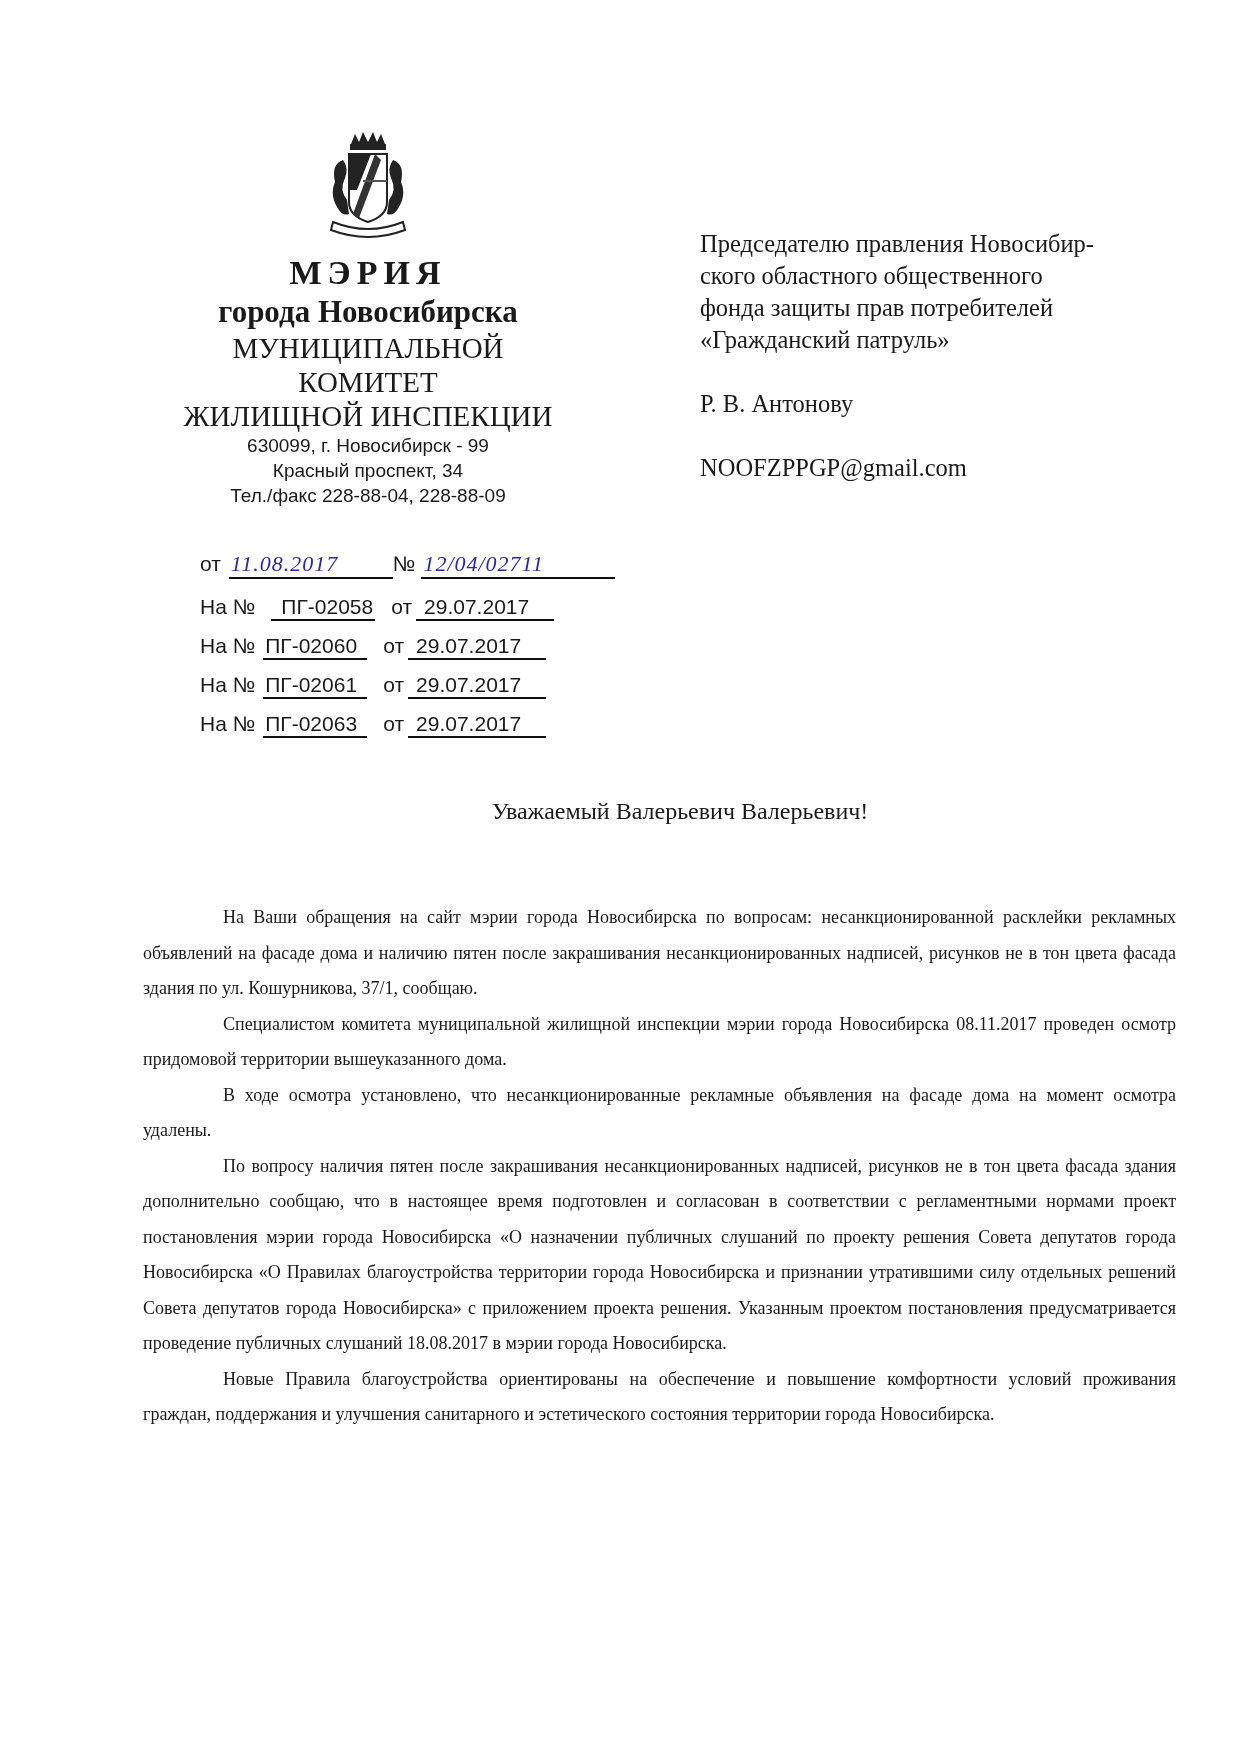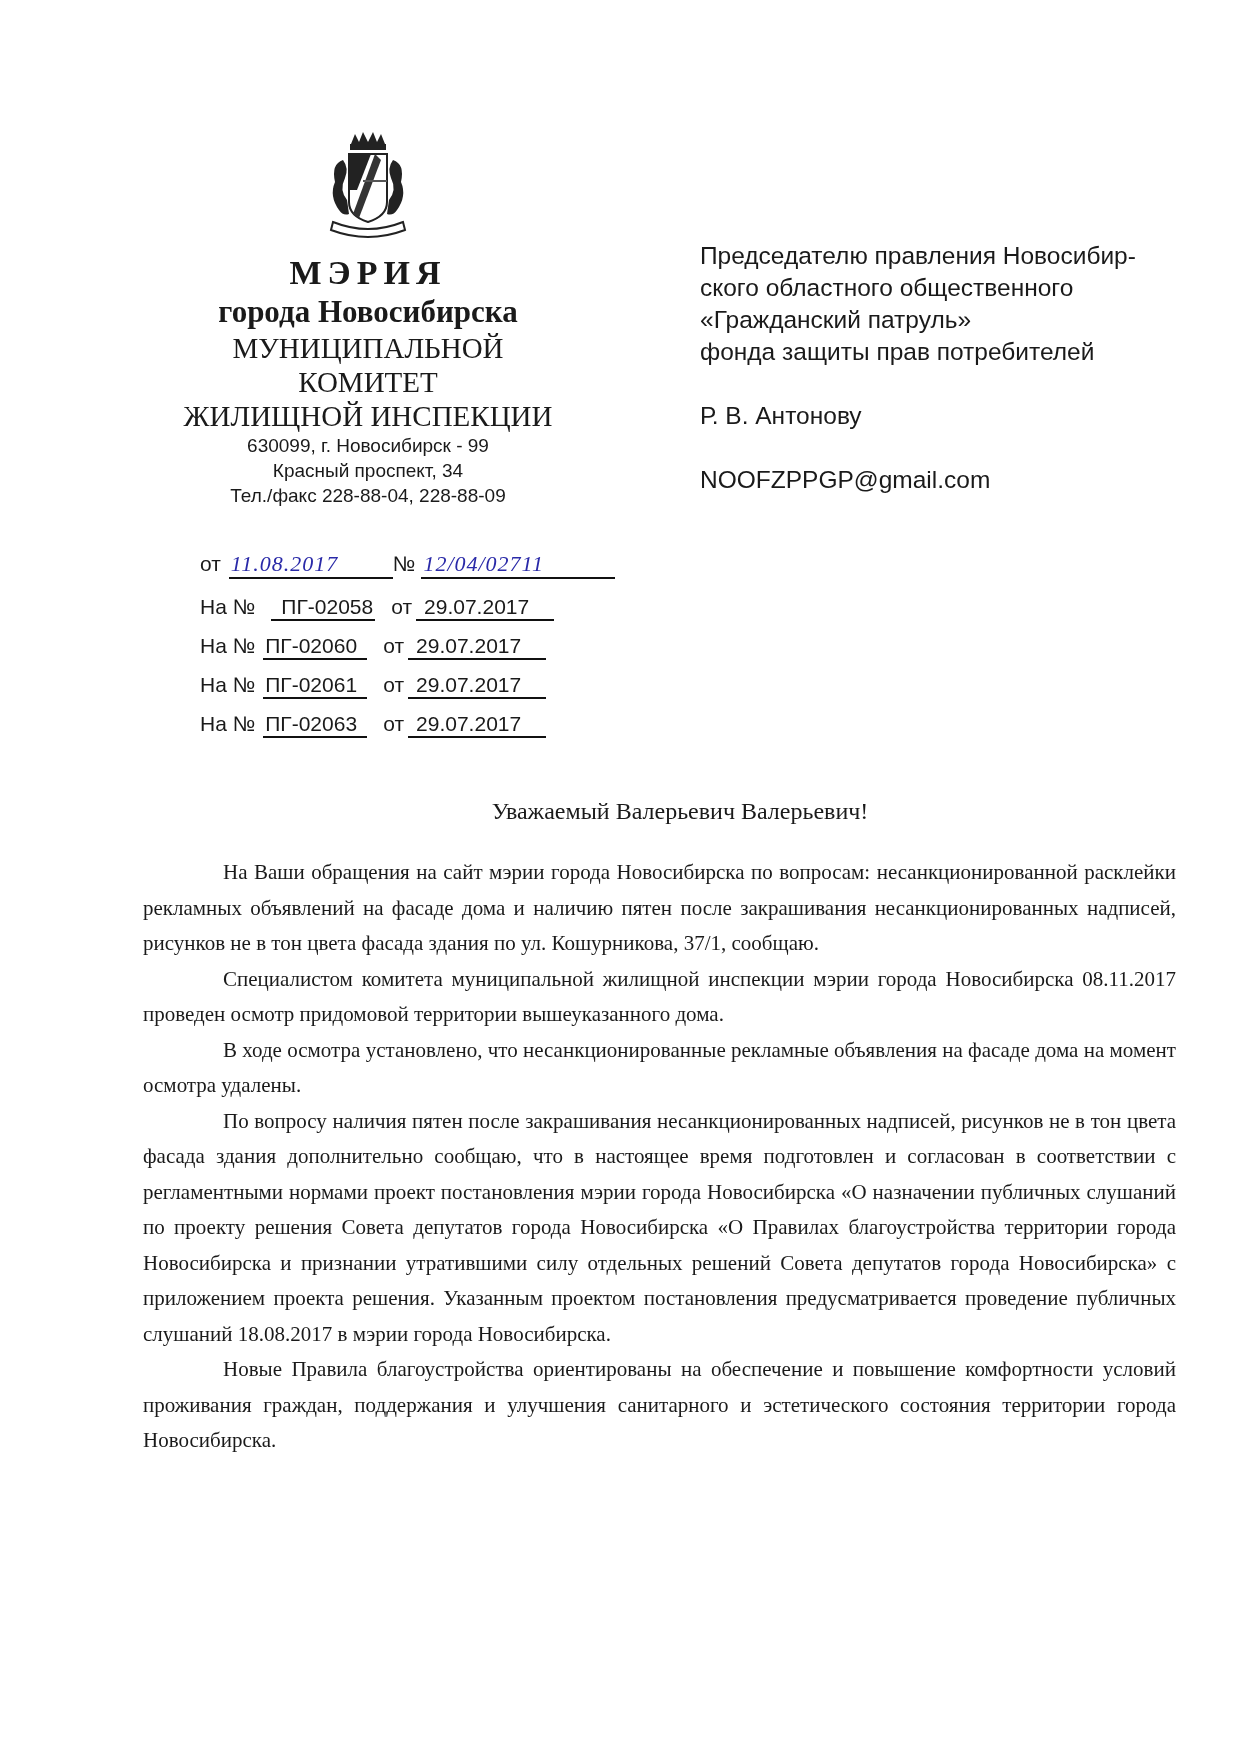--- a/index.html
+++ b/index.html
@@ -15,26 +15,26 @@
   .address { font-family: "Liberation Sans", sans-serif; font-size: 19px; line-height: 25px; }
 
   
   .refblock { position: absolute; left: 200px; top: 551px; font-family: "Liberation Sans", sans-serif; font-size: 21px; }
   .refrow { display: flex; align-items: baseline; height: 39px; }
   .uline { display: inline-block; border-bottom: 2px solid #111; text-align: left; padding: 0 2px; }
   .hand { font-family: "Liberation Serif", serif; font-style: italic; color: #2a2aa8; font-size: 22px; line-height: 26px; letter-spacing: 1px; }
   .outgoing-row { height: 44px; }
 
   
-  .addressee { position: absolute; left: 700px; top: 240px; width: 470px; font-family: Liberation Sans, sans-serif; font-size: 24.5px; line-height: 32px; }
+  .addressee { position: absolute; left: 700px; top: 228px; width: 470px; font-family: Liberation Serif, serif; font-size: 24.5px; line-height: 32px; }
   .addressee .gap { height: 32px; }
 
   
   .salutation { position: absolute; left: 0; right: 0; top: 798px; text-align: center; font-family: "Liberation Serif", serif; font-size: 24px; padding-left: 120px; }
-  .body { position: absolute; left: 143px; width: 1033px; top: 855px; font-family: "Liberation Serif", serif; font-size: 21px; line-height: 35.5px; text-align: justify; }
+  .body { position: absolute; left: 143px; width: 1033px; top: 900px; font-family: "Liberation Serif", serif; font-size: 18px; line-height: 35.5px; text-align: justify; }
   .body p { margin: 0; text-indent: 80px; }
 </style>
 </head>
 <body>
 
 <div class="page">
 
   <div class="letterhead">
     <svg class="crest" viewBox="0 0 110 115">
 
@@ -91,22 +91,22 @@
       <span>На №</span>
       <span class="uline" style="width:100px; margin-left:8px;">ПГ-02063</span>
       <span style="margin-left:16px;">от</span>
       <span class="uline" style="width:128px; margin-left:4px; padding-left:8px;">29.07.2017</span>
     </div>
   </div>
 
   <div class="addressee">
     <div>Председателю правления Новосибир-</div>
     <div>ского  областного общественного</div>
+    <div>фонда защиты прав потребителей</div>
     <div>«Гражданский патруль»</div>
-    <div>фонда защиты прав потребителей</div>
     <div class="gap"></div>
     <div>Р. В. Антонову</div>
     <div class="gap"></div>
     <div>NOOFZPPGP@gmail.com</div>
   </div>
 
   <div class="salutation">Уважаемый Валерьевич Валерьевич!</div>
 
   <div class="body">
     <p>На Ваши обращения на сайт мэрии города Новосибирска по вопросам: несанкционированной расклейки рекламных объявлений на фасаде дома и наличию пятен после закрашивания несанкционированных надписей, рисунков не в тон цвета фасада здания по ул. Кошурникова,  37/1, сообщаю.</p>

